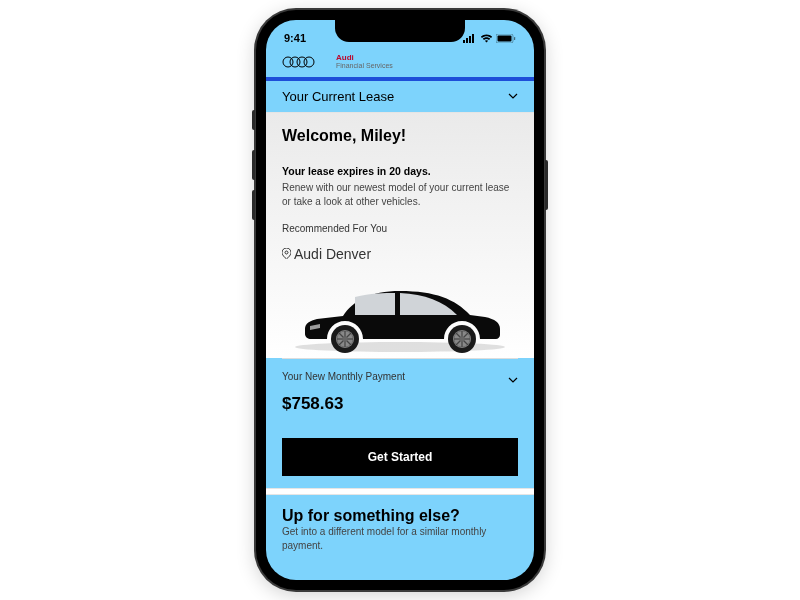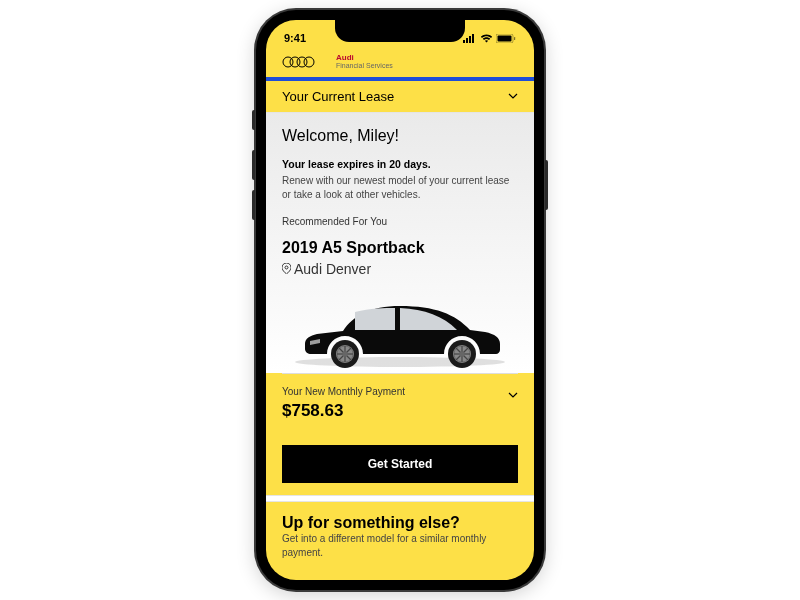--- a/index.html
+++ b/index.html
@@ -36,21 +36,21 @@
       right: -4px;
       top: 150px;
       width: 3px;
       height: 50px;
       background: #2a2a2a;
       border-radius: 0 2px 2px 0;
     }
     .screen {
       width: 100%;
       height: 100%;
-      background: #fde047;
+      background: #7dd3fc;
       border-radius: 30px;
       overflow: hidden;
       position: relative;
     }
     .notch {
       position: absolute;
       top: 0;
       left: 50%;
       transform: translateX(-50%);
       width: 130px;
@@ -86,38 +86,38 @@
       align-items: center;
       padding: 8px 16px;
       border-top: 4px solid #1d4ed8;
       border-bottom: 1px solid #e5e5e5;
       font-size: 13px;
     }
     .content-section {
       background: linear-gradient(to bottom, #eaeaea, #fff);
       padding: 14px 16px 0;
     }
-    .welcome-title { font-size: 16px; font-weight: 400; margin-bottom: 13px; }
+    .welcome-title { font-size: 16px; font-weight: 700; margin-bottom: 20px; }
     .expiry-text { font-size: 10.5px; font-weight: 700; margin-bottom: 4px; }
     .body-text { font-size: 10px; color: #444; line-height: 1.4; margin-bottom: 14px; }
     .rec-label { font-size: 10px; color: #333; margin-bottom: 12px; }
     .car-title { font-size: 16px; font-weight: 800; margin-bottom: 4px; }
     .dealer-row { display: flex; align-items: center; gap: 3px; font-size: 14px; color: #333; margin-bottom: 6px; }
     .car-image-wrap {
       height: 90px;
       display: flex;
       align-items: center;
       justify-content: center;
       position: relative;
     }
     .car-svg { width: 230px; height: 84px; }
     .divider { height: 1px; background: #ddd; margin: 0 16px; }
     .payment-section { padding: 12px 16px; }
     .payment-header { display: flex; justify-content: space-between; align-items: flex-start; }
-    .payment-label { font-size: 10px; color: #333; margin-bottom: 4px; }
+    .payment-label { font-size: 10px; color: #333; margin-bottom: 12px; }
     .payment-amount { font-size: 17px; font-weight: 800; }
     .cta-button {
       width: calc(100% - 32px);
       margin: 12px 16px 12px;
       background: #000;
       color: #fff;
       border: none;
       padding: 12px;
       font-size: 12px;
       font-weight: 600;
@@ -190,21 +190,20 @@
           </svg>
       </span>
     </div>
 
     <div class="content-section">
       <div class="welcome-title">Welcome, Miley!</div>
       <div class="expiry-text">Your lease expires in 20 days.</div>
       <div class="body-text">Renew with our newest model of your current lease or take a look at other vehicles.</div>
 
       <div class="rec-label">Recommended For You</div>
-      <div class="car-title">2019 A5 Sportback</div>
       <div class="dealer-row">
         <span>
           <svg width="9" height="11" viewBox="0 0 9 11">
               <path d="M4.5 0 C2 0 0 2 0 4.5 C0 7.5 4.5 11 4.5 11 S9 7.5 9 4.5 C9 2 7 0 4.5 0 Z M4.5 6 C3.7 6 3 5.3 3 4.5 S3.7 3 4.5 3 S6 3.7 6 4.5 S5.3 6 4.5 6 Z" fill="none" stroke="#000" stroke-width="0.8"></path>
             </svg>
         </span>
         <span>Audi Denver</span>
       </div>
 
       <div class="car-image-wrap">

